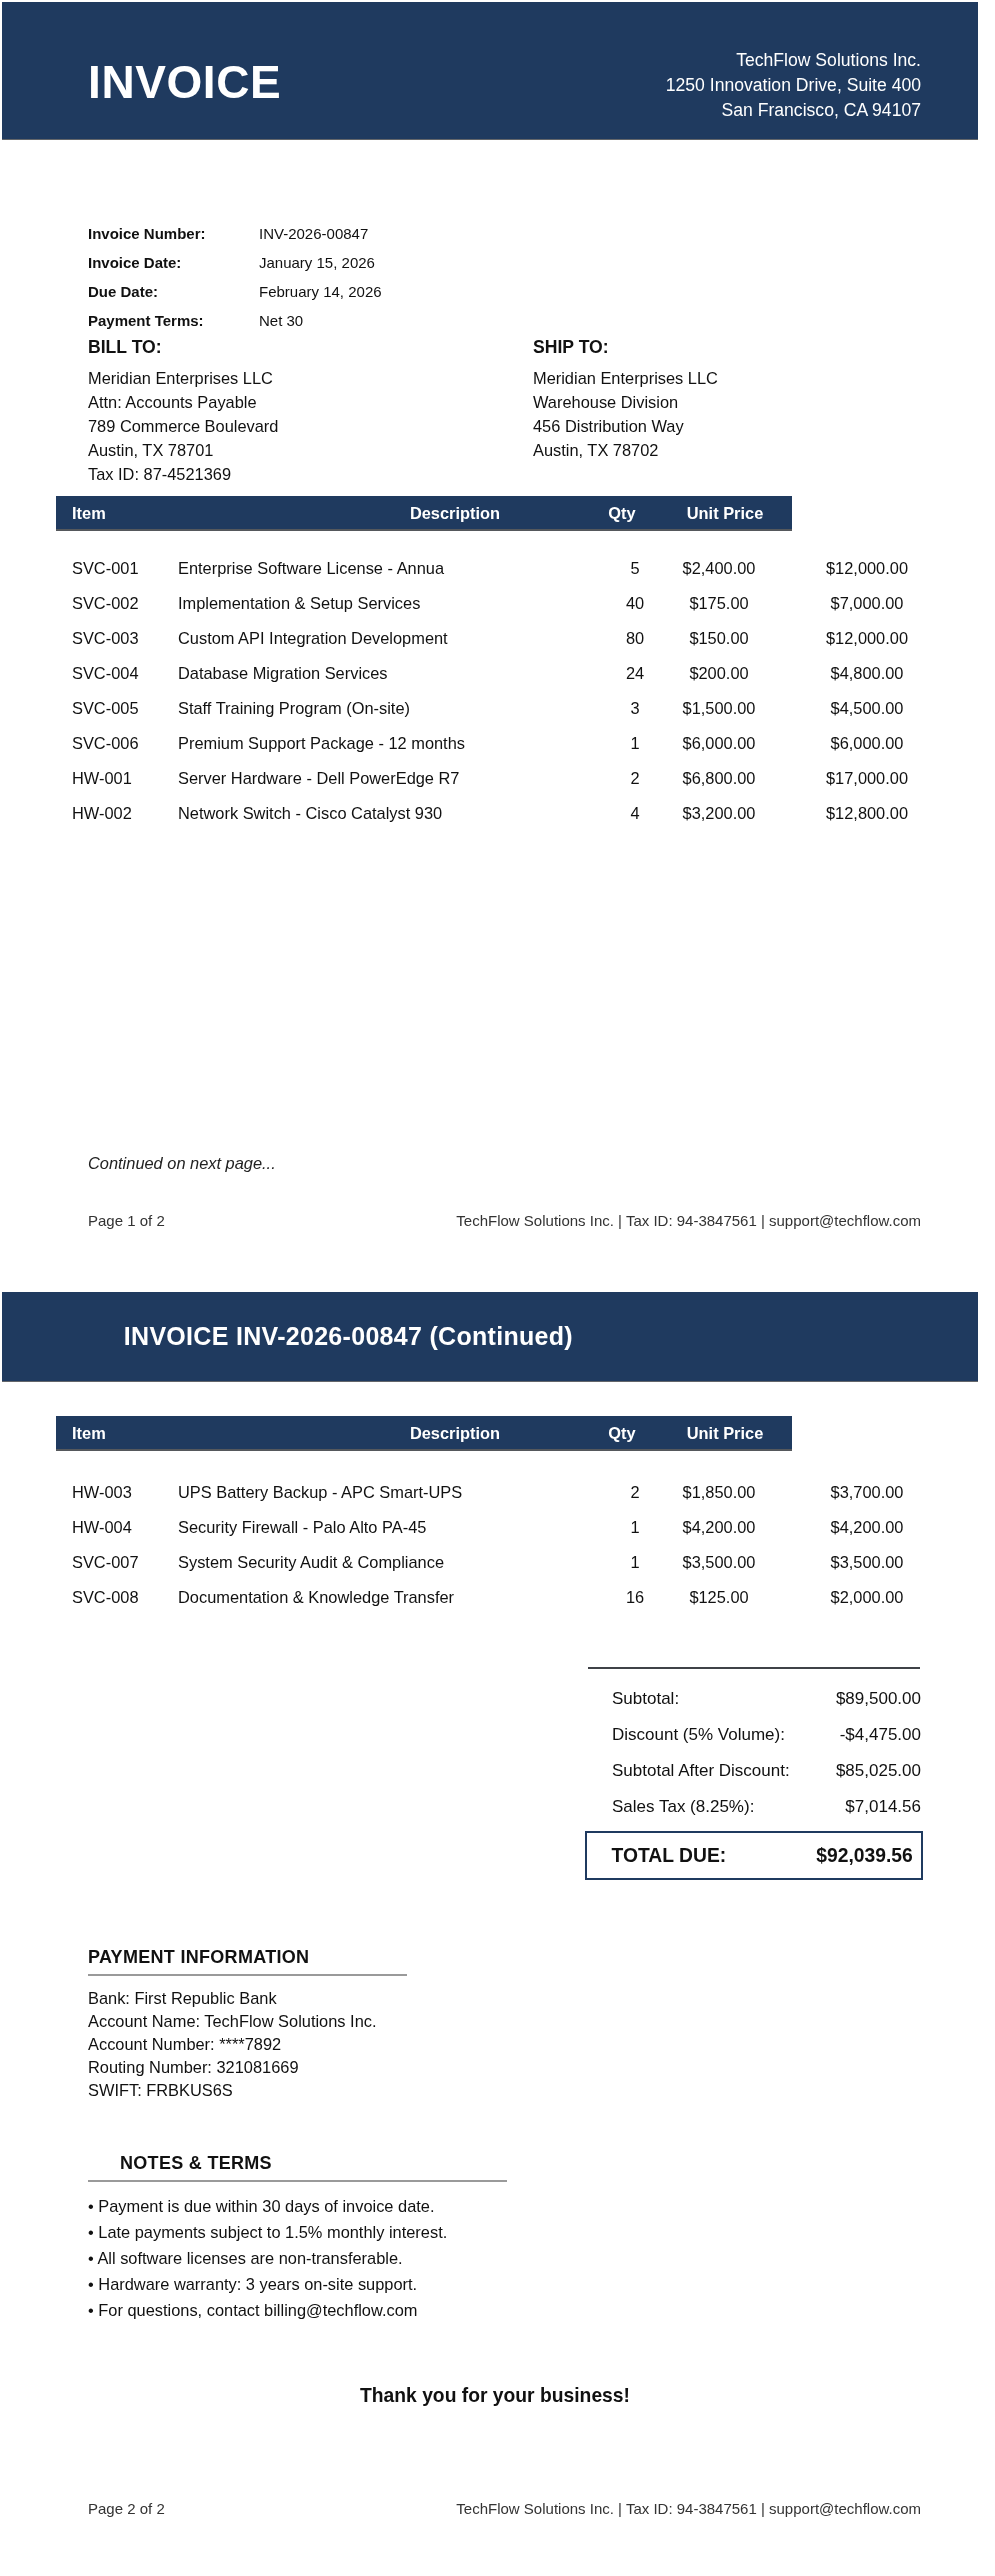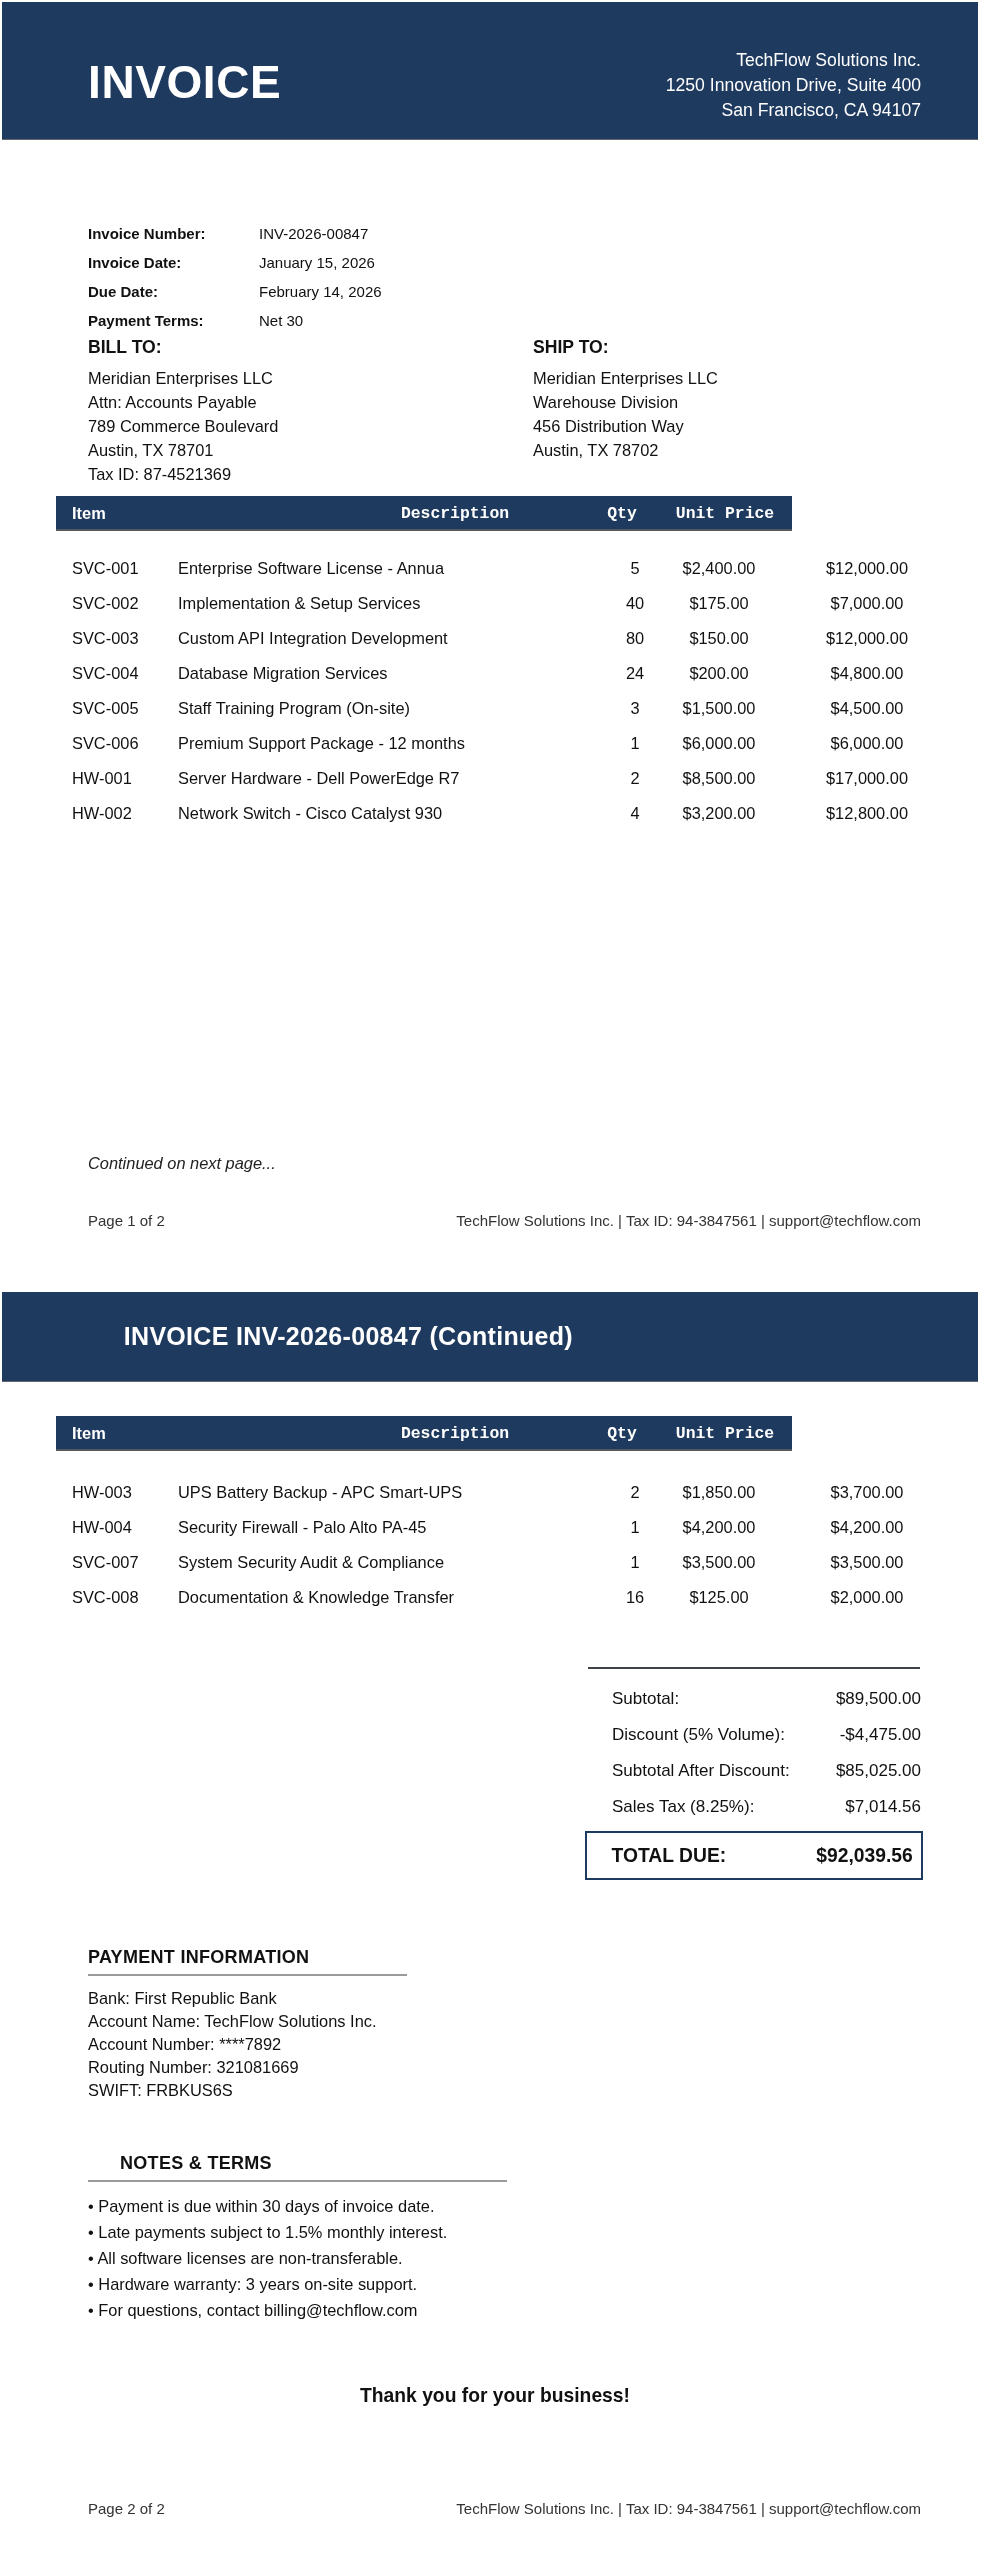--- a/index.html
+++ b/index.html
@@ -28,21 +28,21 @@
 
   .party-heading{position:absolute;top:337px;font-size:17.6px;font-weight:700;}
   .party-lines{position:absolute;top:366px;font-size:16.4px;line-height:24px;}
   #billto-heading,#billto-lines{left:88px;}
   #shipto-heading,#shipto-lines{left:533px;}
 
   .tbar{position:absolute;left:56px;width:736px;height:35px;background:var(--navy);
         border-bottom:2.3px solid var(--shadow);color:#ffffff;font-weight:700;font-size:16.4px;}
   #tbar1{top:496px;} #tbar2{top:1416px;}
   .tbar .th{position:absolute;top:50%;transform:translateY(-50%);white-space:nowrap;}
-  .tbar .th.center{transform:translate(-50%,-50%);font-family:Liberation Mono, monospace;}
+  .tbar .th.center{transform:translate(-50%,-50%);}
   .th-item{left:16px;}
   .th-desc{left:399px;}
   .th-qty{left:566px;}
   .th-price{left:669px;}
   .th-amt{left:807px;}
 
   .rows{position:absolute;left:56px;width:887px;font-size:16.4px;}
   #rows1{top:550px;} #rows2{top:1474px;}
   .row{position:relative;height:35px;}
   .cell{position:absolute;top:50%;transform:translateY(-50%);white-space:nowrap;}
@@ -170,21 +170,21 @@
       <span class="cell c-item">SVC-006</span>
       <span class="cell c-desc">Premium Support Package - 12 months</span>
       <span class="cell c-qty center">1</span>
       <span class="cell c-price center">$6,000.00</span>
       <span class="cell c-amt center">$6,000.00</span>
     </div>
     <div class="row">
       <span class="cell c-item">HW-001</span>
       <span class="cell c-desc">Server Hardware - Dell PowerEdge R7</span>
       <span class="cell c-qty center">2</span>
-      <span class="cell c-price center">$8,500.00</span>
+      <span class="cell c-price center">$6,800.00</span>
       <span class="cell c-amt center">$17,000.00</span>
     </div>
     <div class="row">
       <span class="cell c-item">HW-002</span>
       <span class="cell c-desc">Network Switch - Cisco Catalyst 930</span>
       <span class="cell c-qty center">4</span>
       <span class="cell c-price center">$3,200.00</span>
       <span class="cell c-amt center">$12,800.00</span>
     </div>
   </div>

